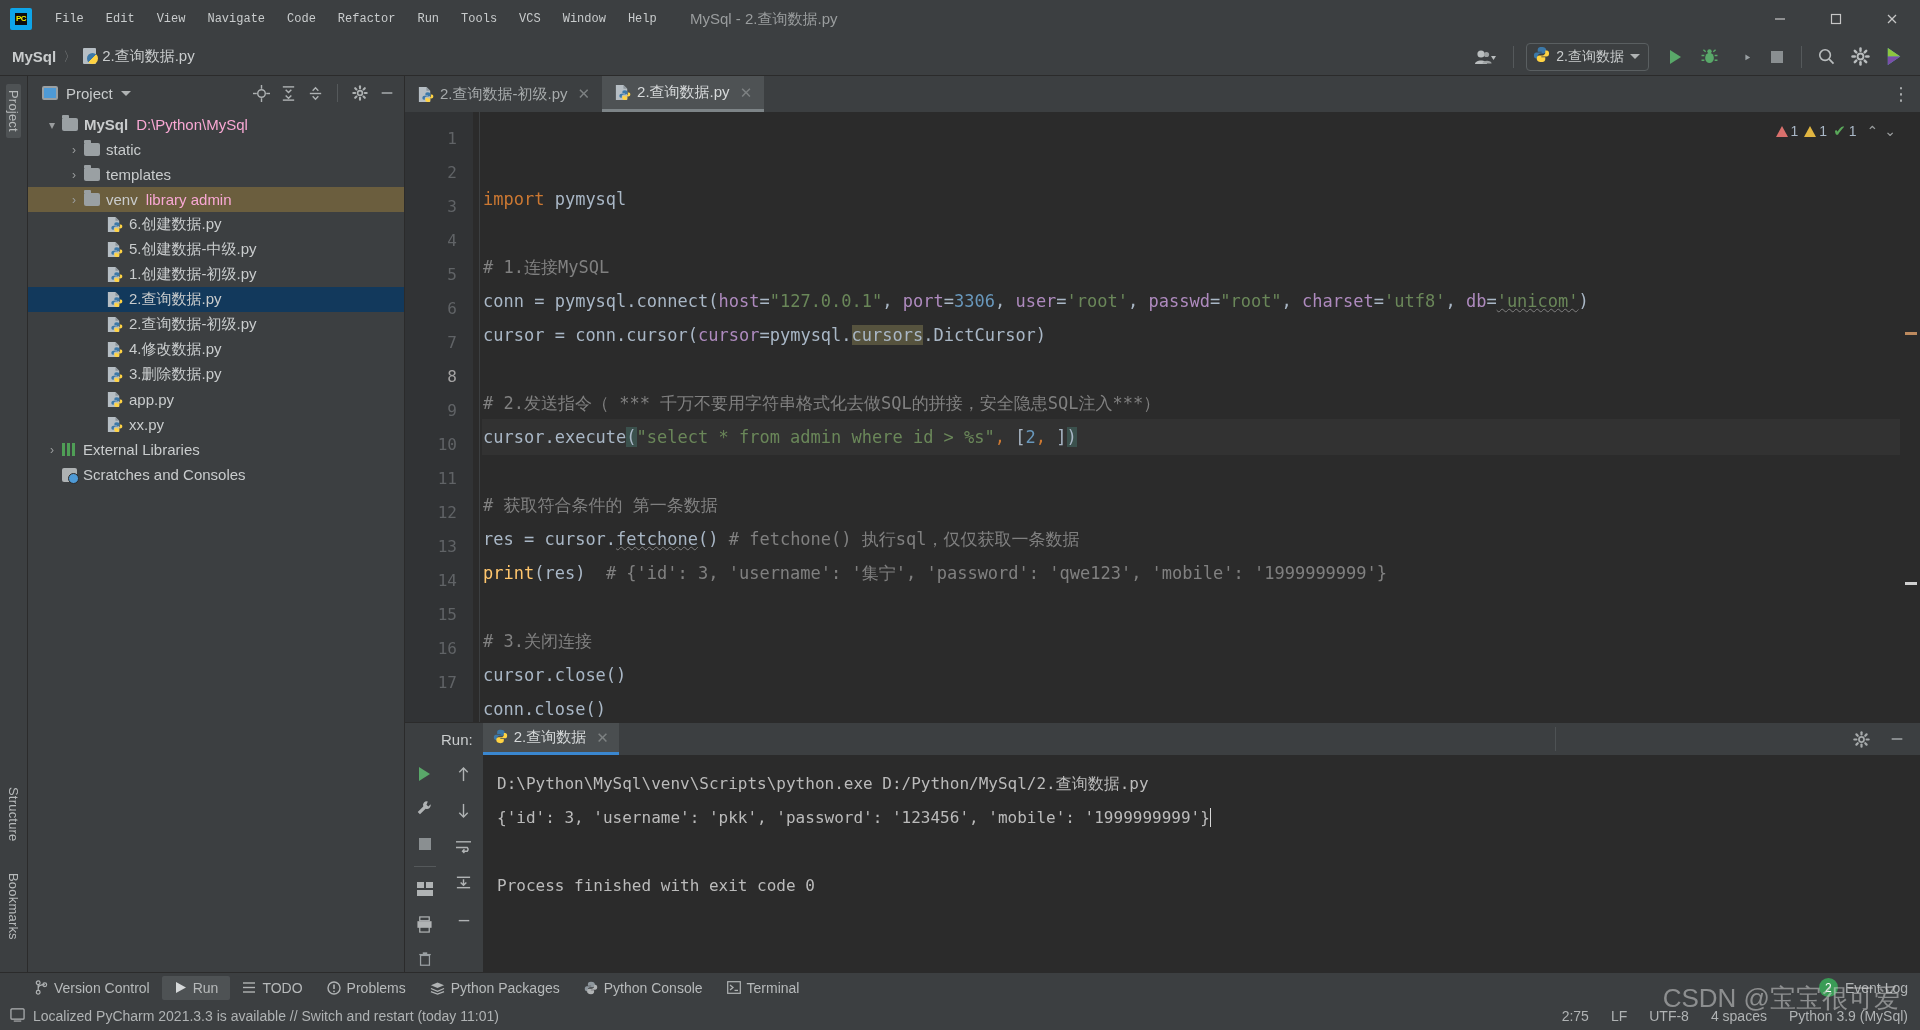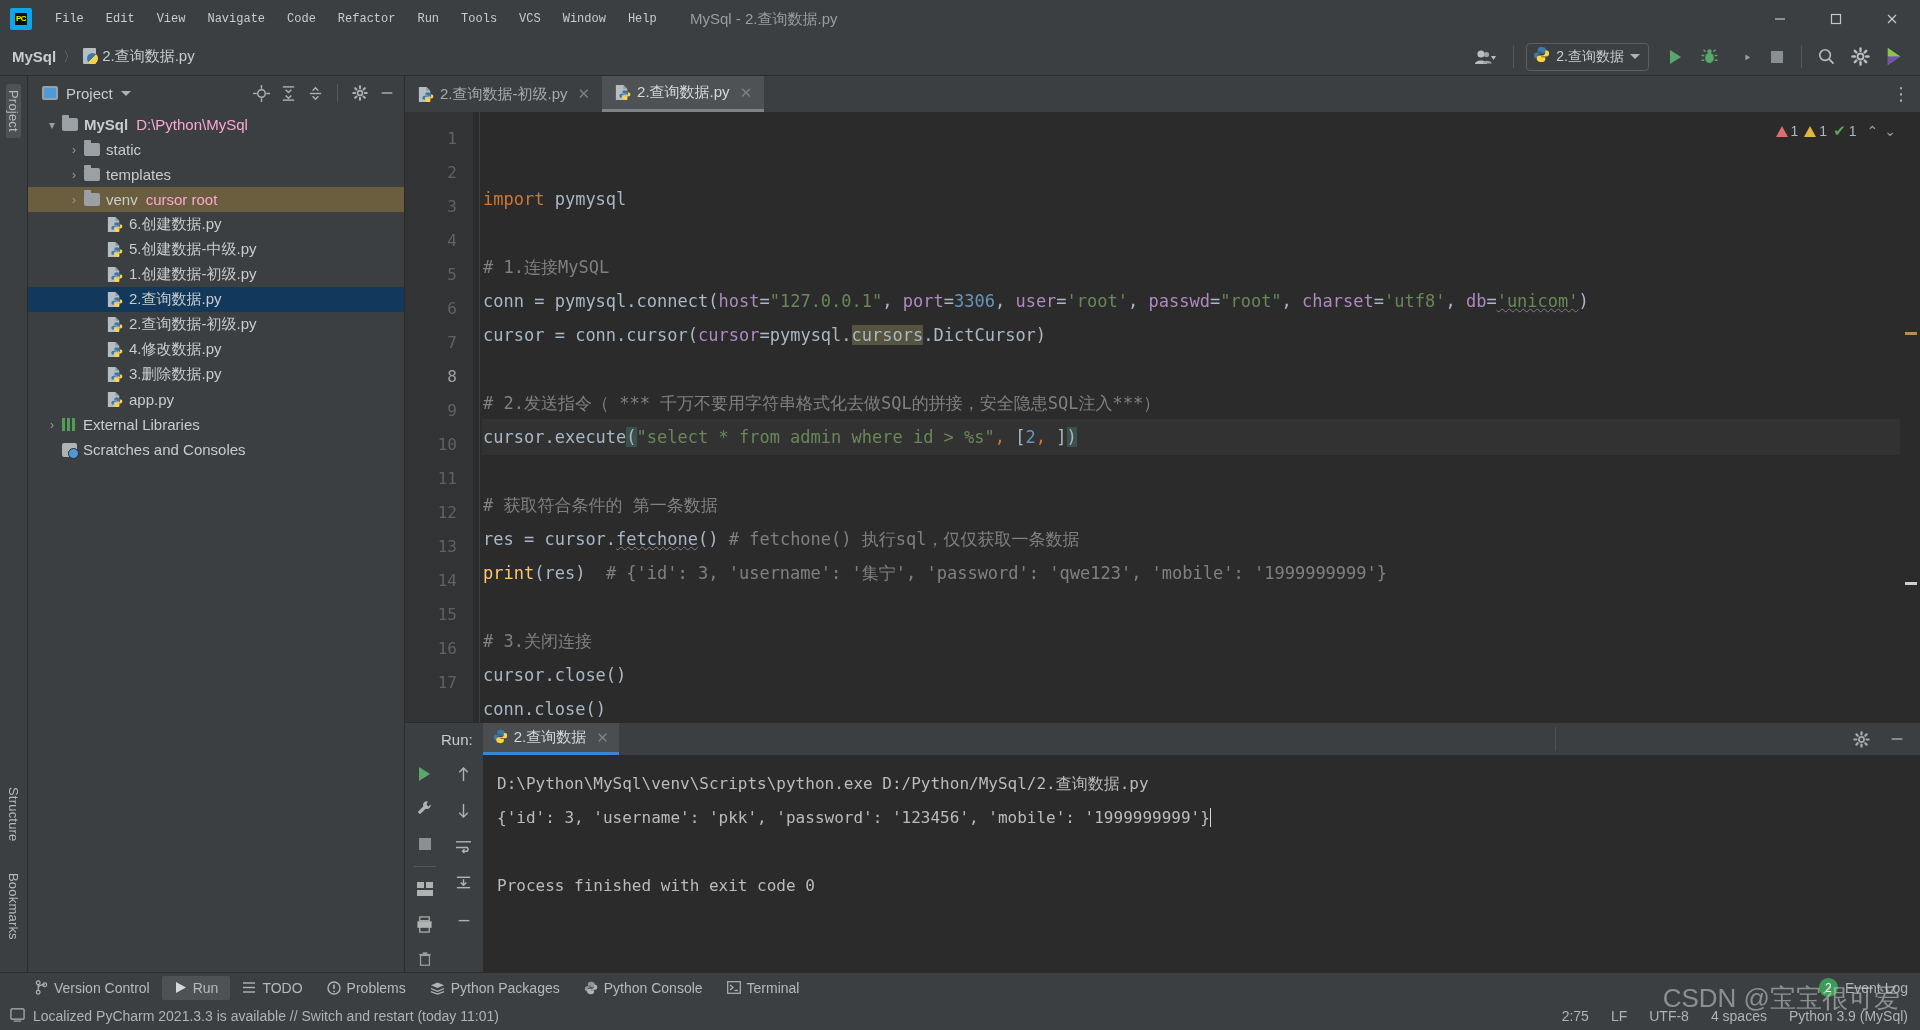--- a/index.html
+++ b/index.html
@@ -392,21 +392,21 @@
           </div>
           <div class="row" style="padding-left: 38px;">
             <span class="arrow">›</span>
             <span class="folder"></span>
             <span class="nm">templates</span>
           </div>
           <div class="row hl" style="padding-left: 38px;">
             <span class="arrow">›</span>
             <span class="folder"></span>
             <span class="nm">venv</span>
-            <span class="muted">cursor root</span>
+            <span class="muted">library admin</span>
           </div>
           <div class="row" style="padding-left: 60px;">
             <span class="arrow none">›</span>
             <span class="pyi" style="display: inline-flex; align-items: center;">
               <svg width="17" height="17" viewBox="0 0 18 18">
                 <path d="M2 1 h8 l4 4 v12 H2 z" fill="#b6bec4"></path>
                 <path d="M10 1 l4 4 h-4 z" fill="#8e979d"></path>
                 <circle cx="11.5" cy="11.5" r="5.6" fill="#2b2b2b" opacity="0.0"></circle>
                 <path d="M11.5 6.6 c-2.3 0-2.6 1-2.6 2.2 v1 h2.7 v.5 H7.9 c-1.2 0-2.2.8-2.2 2.1 s.5 2.1 1.7 2.1 h.9 v-1.4 c0-1.2.9-2 2-2 h2.2 c1 0 1.7-.8 1.7-1.8 V8.8 c0-1.2-.8-2.2-2.7-2.2 z" fill="#3c78a8"></path>
                 <path d="M11.5 17 c2.3 0 2.6-1 2.6-2.2 v-1 h-2.7 v-.5 h3.7 c1.2 0 2.2-.8 2.2-2.1 s-.5-2.1-1.7-2.1 h-.9 v1.4 c0 1.2-.9 2-2 2 h-2.2 c-1 0-1.7.8-1.7 1.8 v.6 c0 1.2.8 2.1 2.7 2.1 z" fill="#ffd343"></path>
@@ -497,20 +497,33 @@
             <span class="pyi" style="display: inline-flex; align-items: center;">
               <svg width="17" height="17" viewBox="0 0 18 18">
                 <path d="M2 1 h8 l4 4 v12 H2 z" fill="#b6bec4"></path>
                 <path d="M10 1 l4 4 h-4 z" fill="#8e979d"></path>
                 <circle cx="11.5" cy="11.5" r="5.6" fill="#2b2b2b" opacity="0.0"></circle>
                 <path d="M11.5 6.6 c-2.3 0-2.6 1-2.6 2.2 v1 h2.7 v.5 H7.9 c-1.2 0-2.2.8-2.2 2.1 s.5 2.1 1.7 2.1 h.9 v-1.4 c0-1.2.9-2 2-2 h2.2 c1 0 1.7-.8 1.7-1.8 V8.8 c0-1.2-.8-2.2-2.7-2.2 z" fill="#3c78a8"></path>
                 <path d="M11.5 17 c2.3 0 2.6-1 2.6-2.2 v-1 h-2.7 v-.5 h3.7 c1.2 0 2.2-.8 2.2-2.1 s-.5-2.1-1.7-2.1 h-.9 v1.4 c0 1.2-.9 2-2 2 h-2.2 c-1 0-1.7.8-1.7 1.8 v.6 c0 1.2.8 2.1 2.7 2.1 z" fill="#ffd343"></path>
               </svg>
             </span>
             <span class="nm">app.py</span>
+          </div>
+          <div class="row" style="padding-left: 60px;">
+            <span class="arrow none">›</span>
+            <span class="pyi" style="display: inline-flex; align-items: center;">
+              <svg width="17" height="17" viewBox="0 0 18 18">
+                <path d="M2 1 h8 l4 4 v12 H2 z" fill="#b6bec4"></path>
+                <path d="M10 1 l4 4 h-4 z" fill="#8e979d"></path>
+                <circle cx="11.5" cy="11.5" r="5.6" fill="#2b2b2b" opacity="0.0"></circle>
+                <path d="M11.5 6.6 c-2.3 0-2.6 1-2.6 2.2 v1 h2.7 v.5 H7.9 c-1.2 0-2.2.8-2.2 2.1 s.5 2.1 1.7 2.1 h.9 v-1.4 c0-1.2.9-2 2-2 h2.2 c1 0 1.7-.8 1.7-1.8 V8.8 c0-1.2-.8-2.2-2.7-2.2 z" fill="#3c78a8"></path>
+                <path d="M11.5 17 c2.3 0 2.6-1 2.6-2.2 v-1 h-2.7 v-.5 h3.7 c1.2 0 2.2-.8 2.2-2.1 s-.5-2.1-1.7-2.1 h-.9 v1.4 c0 1.2-.9 2-2 2 h-2.2 c-1 0-1.7.8-1.7 1.8 v.6 c0 1.2.8 2.1 2.7 2.1 z" fill="#ffd343"></path>
+              </svg>
+            </span>
+            <span class="nm">xx.py</span>
           </div>
           <div class="row" style="padding-left: 16px;">
             <span class="arrow">›</span>
             <span class="libs-ico"></span>
             <span class="nm">External Libraries</span>
           </div>
           <div class="row" style="padding-left: 16px;">
             <span class="arrow none">›</span>
             <span class="scratch-ico"></span>
             <span class="nm">Scratches and Consoles</span>

